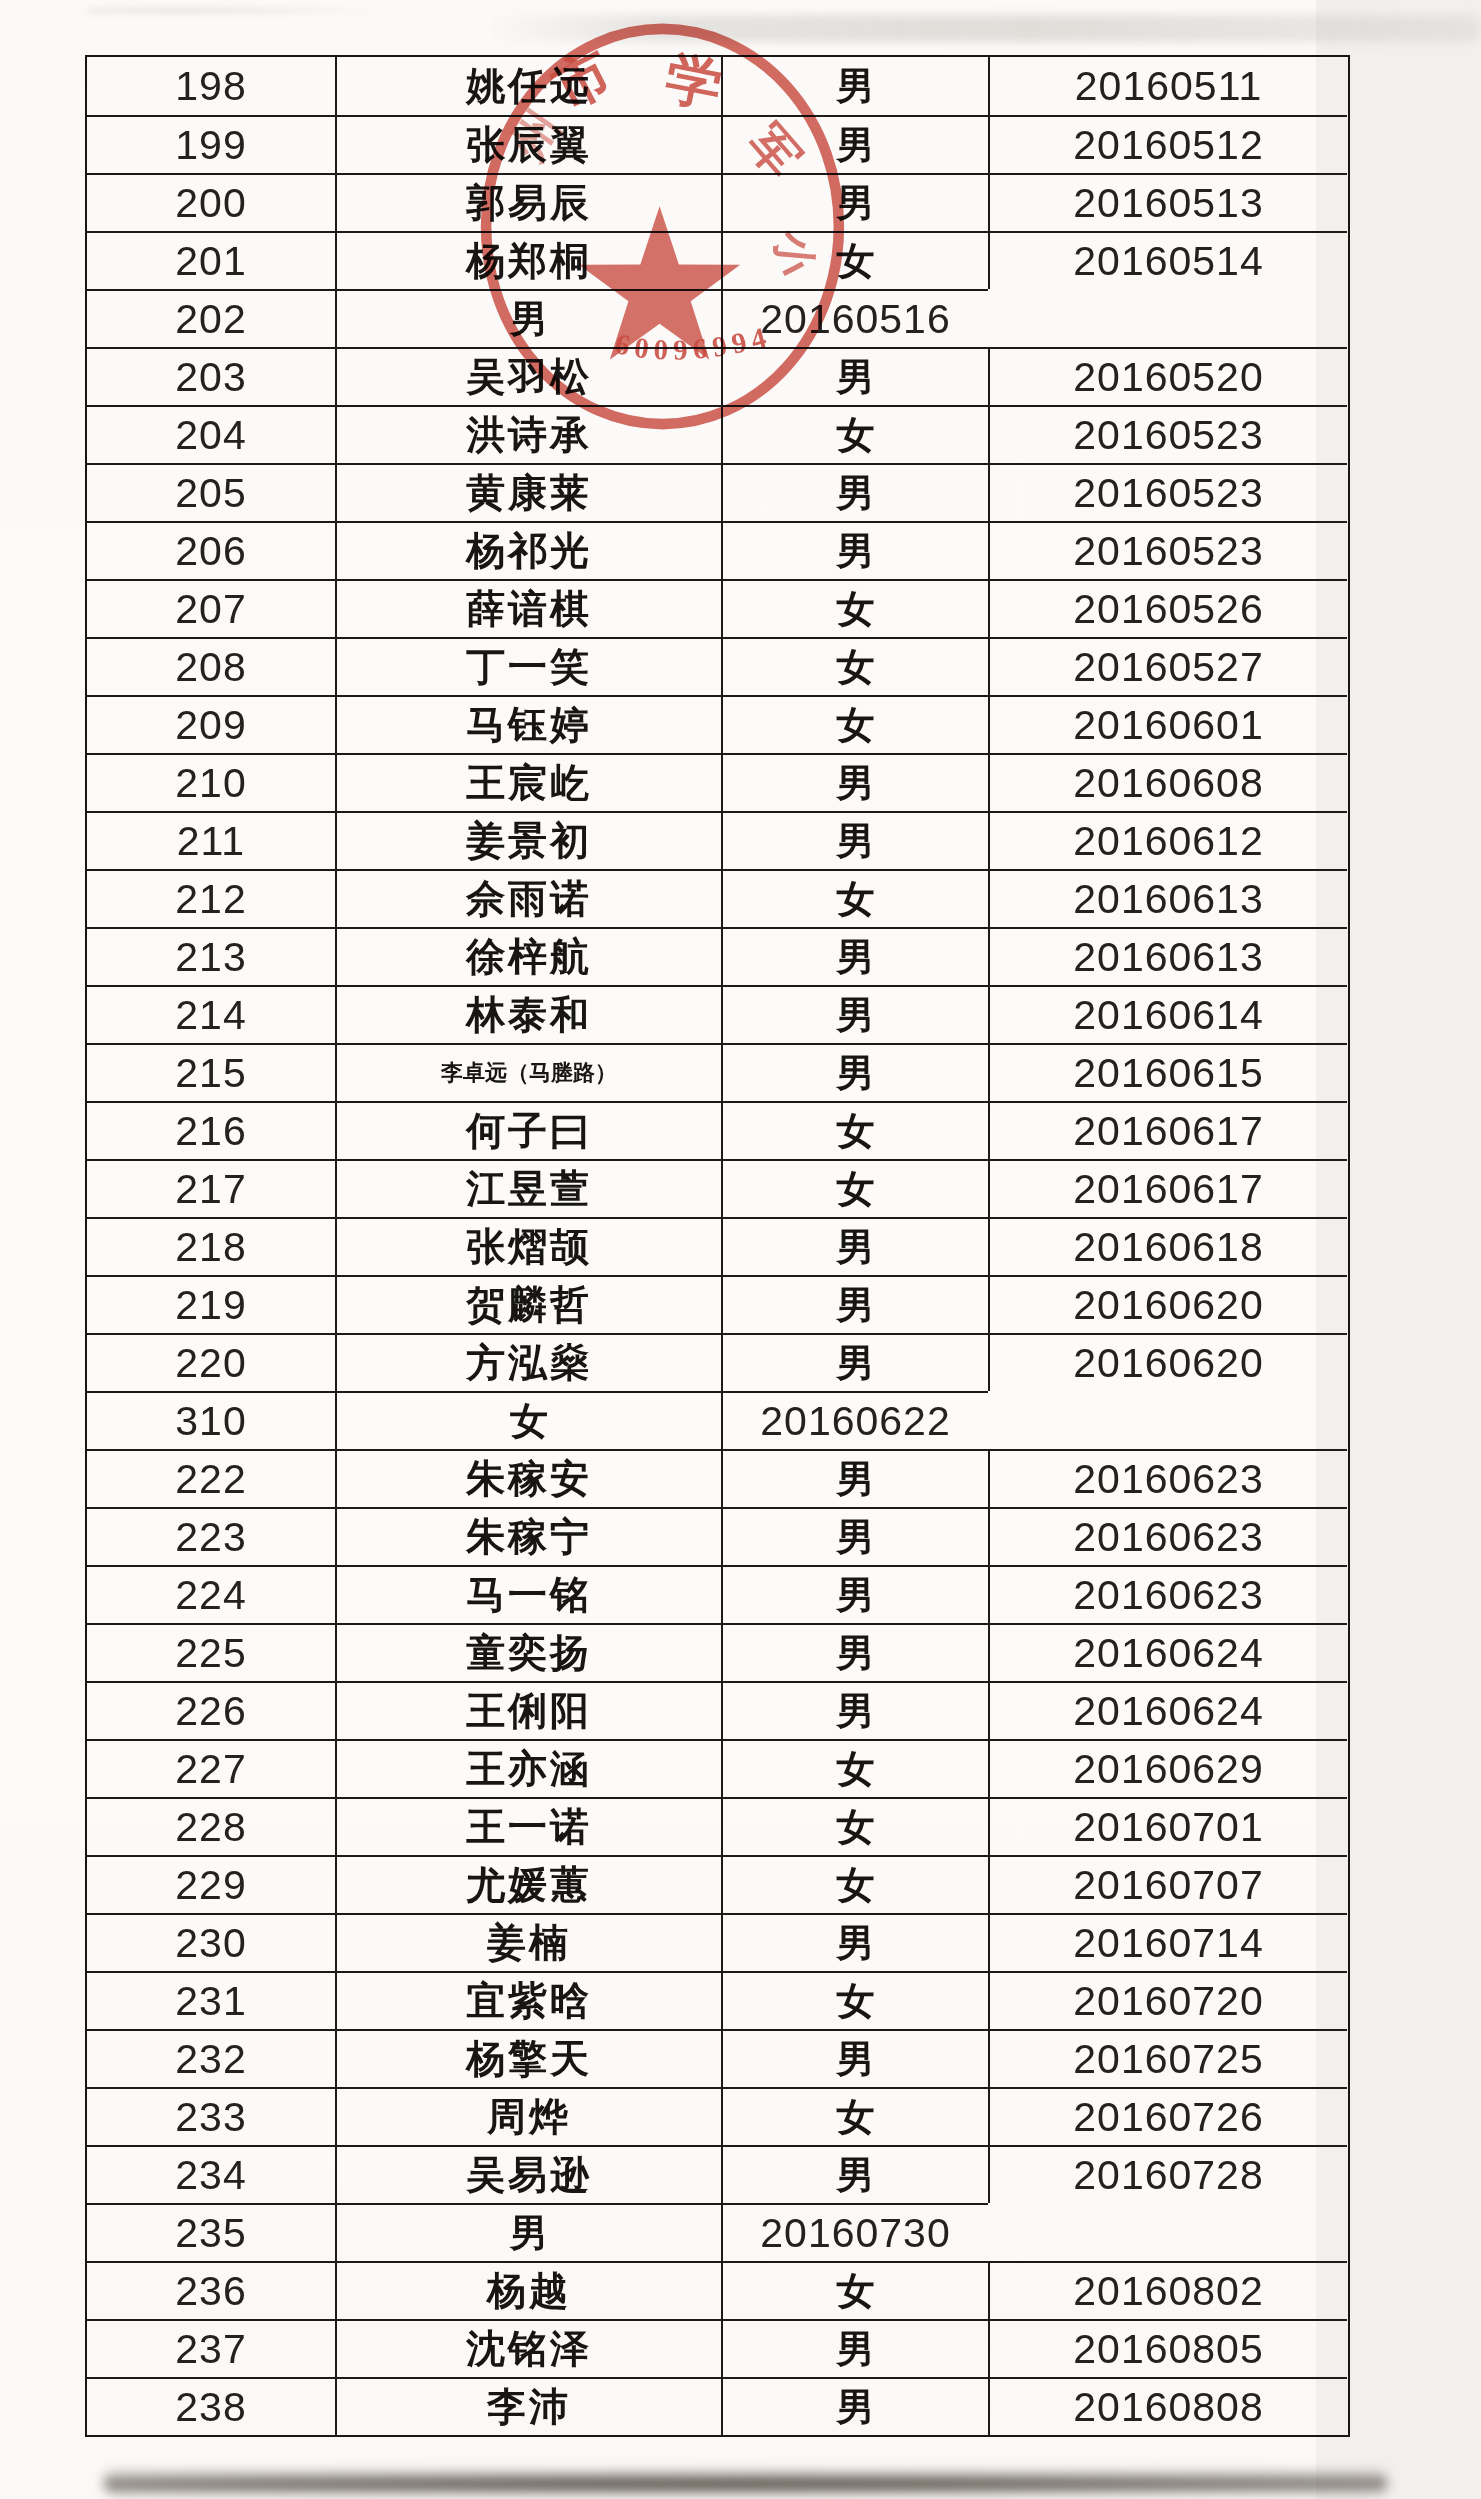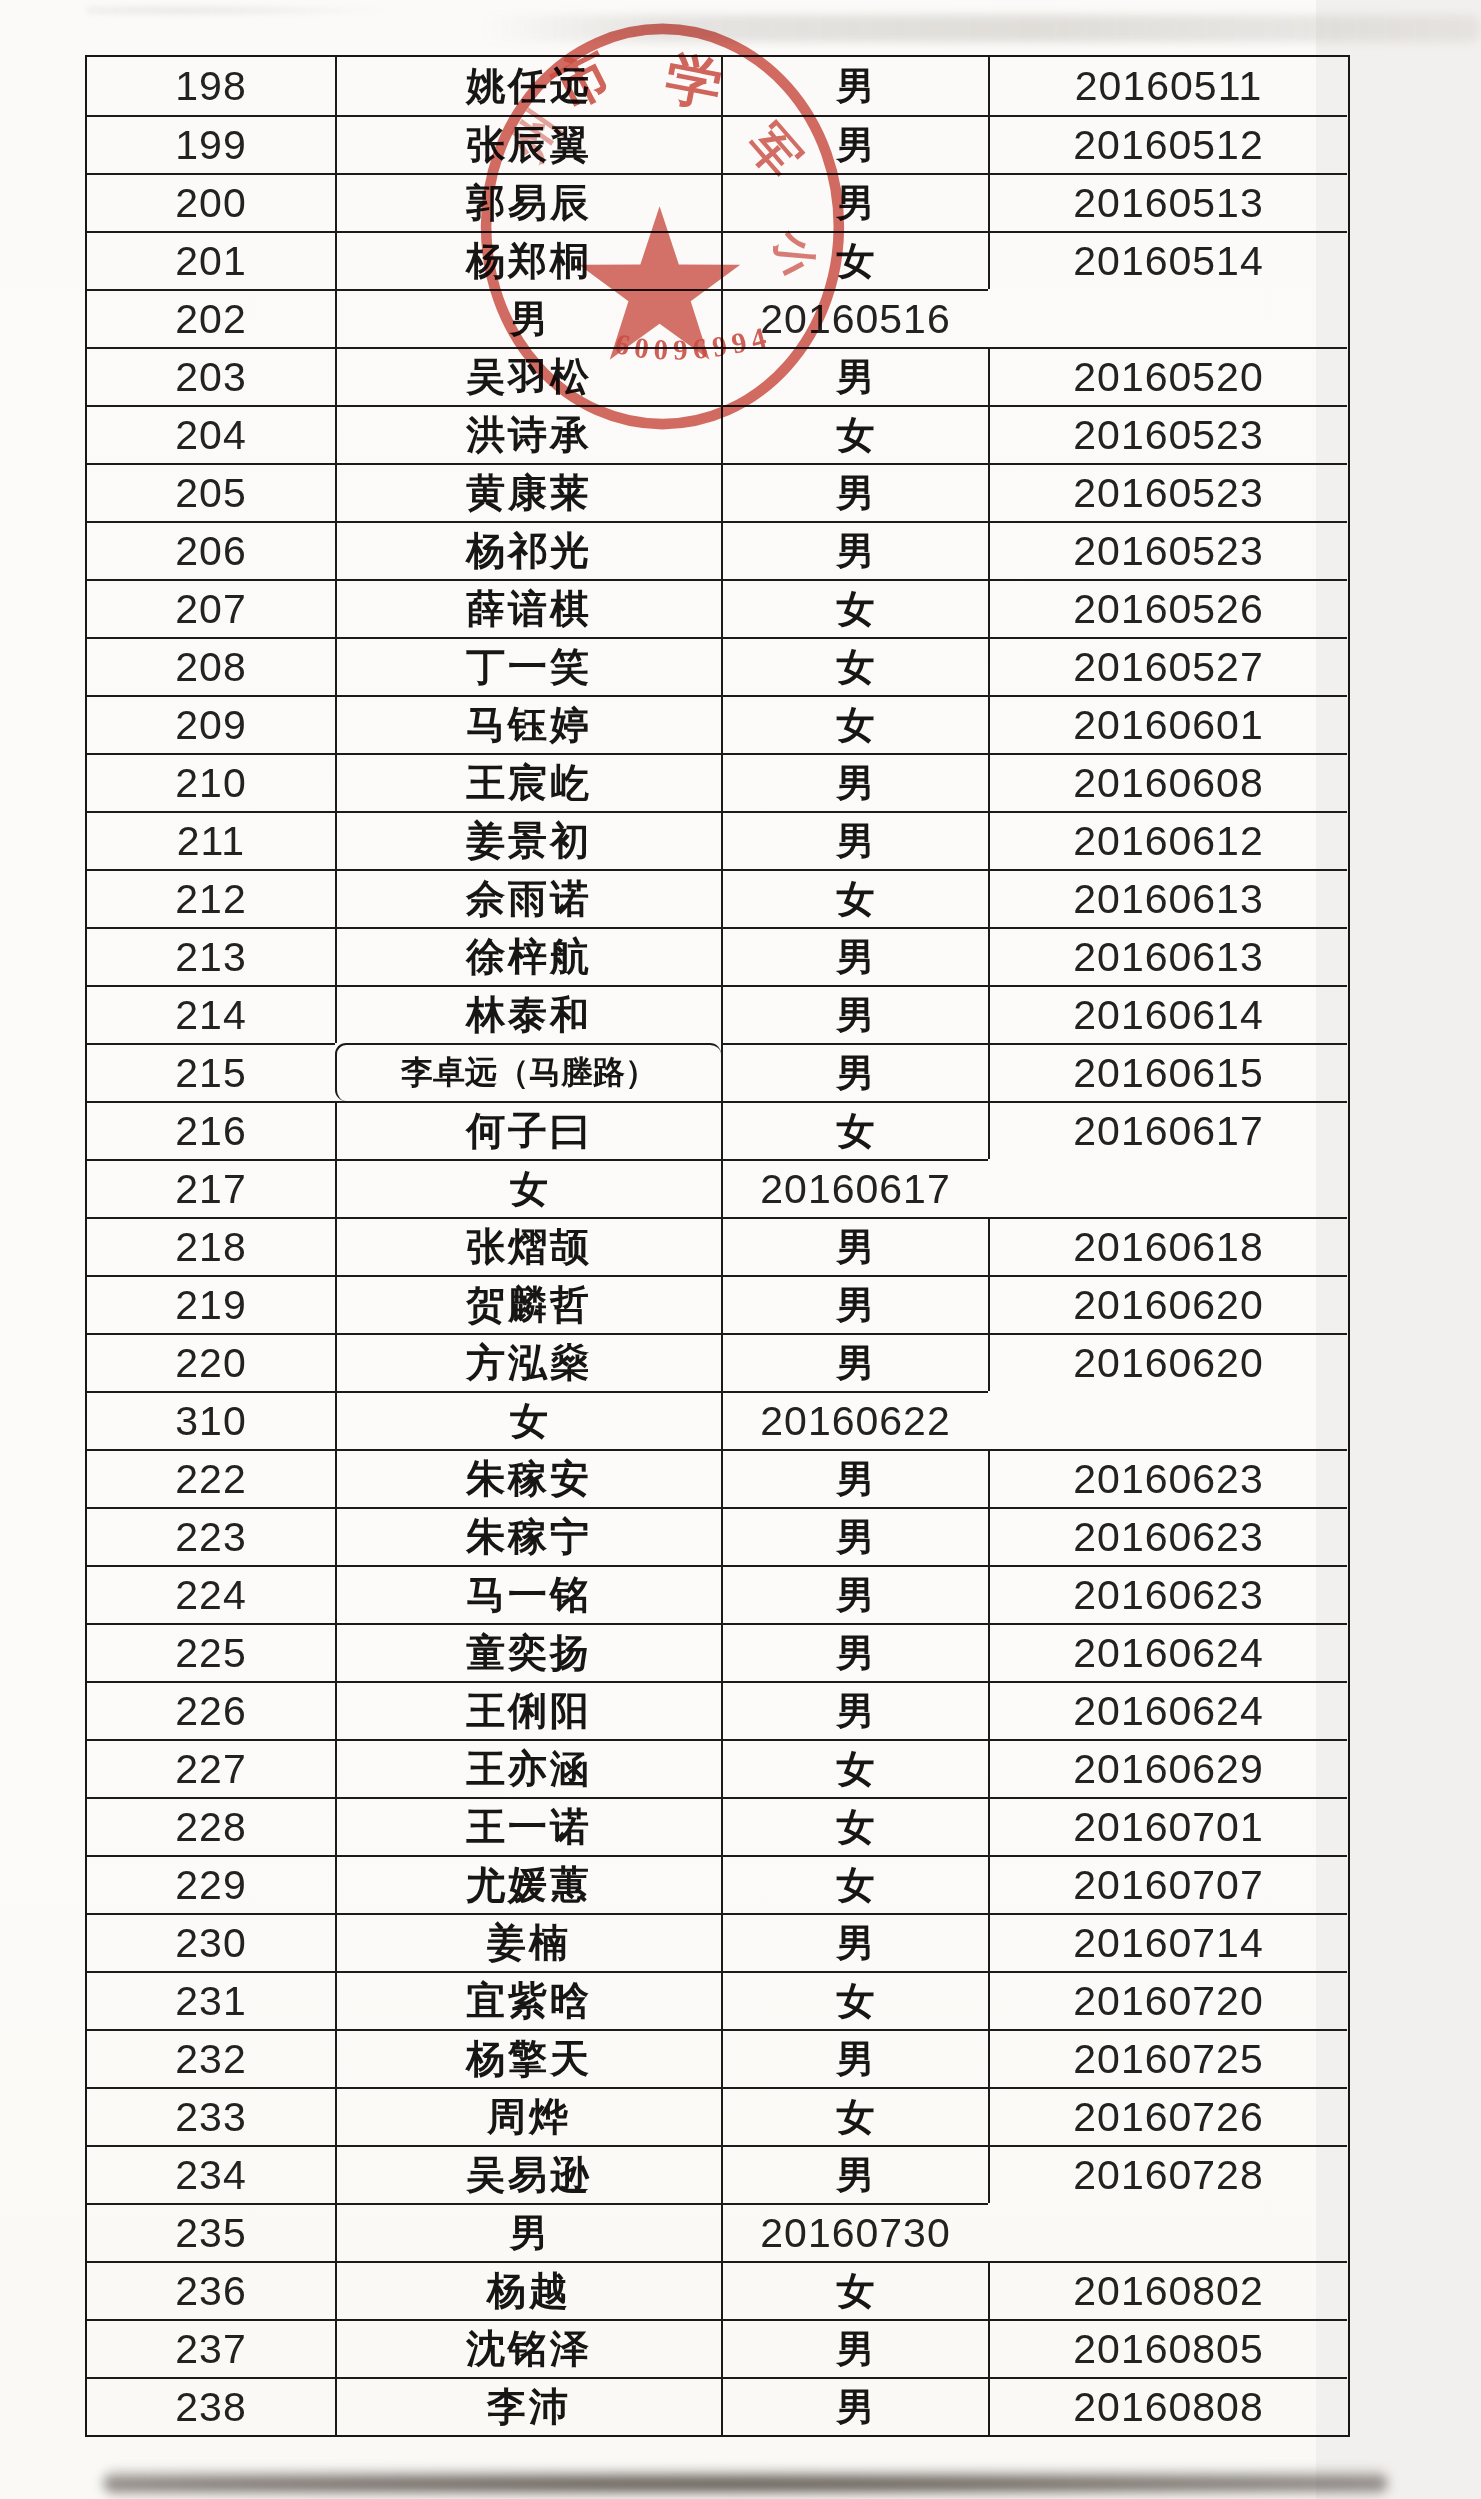--- a/index.html
+++ b/index.html
@@ -56,21 +56,21 @@
   }
   .cell.name-cell,.cell.gender-cell,.cell.date-cell{border-left:2.9px solid #1c1b19;}
   .num-cell,.date-cell{
     font-family:"Liberation Sans","DejaVu Sans",sans-serif;
     font-size:41px;letter-spacing:1px;color:#232220;
   }
   .name-cell{
     font-family:"Liberation Serif","DejaVu Serif",serif;
     font-size:39px;font-weight:700;letter-spacing:2.9px;color:#171614;
   }
-  .name-cell.long{font-size:32px;letter-spacing:0;border-radius:11px;}
+  .name-cell.long{font-size:22px;letter-spacing:0;}
   .gender-cell{
     font-family:"Liberation Serif","DejaVu Serif",serif;
     font-size:38px;font-weight:600;color:#171614;
   }
   
   .stamp{
     position:absolute;top:0;left:434px;width:482px;height:453px;
     mix-blend-mode:multiply;opacity:.88;
     pointer-events:none;
   }
@@ -215,20 +215,21 @@
 
     <div class="roster-row">
       <div class="cell num-cell">216</div>
       <div class="cell name-cell">何子曰</div>
       <div class="cell gender-cell">女</div>
       <div class="cell date-cell">20160617</div>
     </div>
 
     <div class="roster-row">
       <div class="cell num-cell">217</div>
+      <div class="cell name-cell">江昱萱</div>
       <div class="cell gender-cell">女</div>
       <div class="cell date-cell">20160617</div>
     </div>
 
     <div class="roster-row">
       <div class="cell num-cell">218</div>
       <div class="cell name-cell">张熠颉</div>
       <div class="cell gender-cell">男</div>
       <div class="cell date-cell">20160618</div>
     </div>

